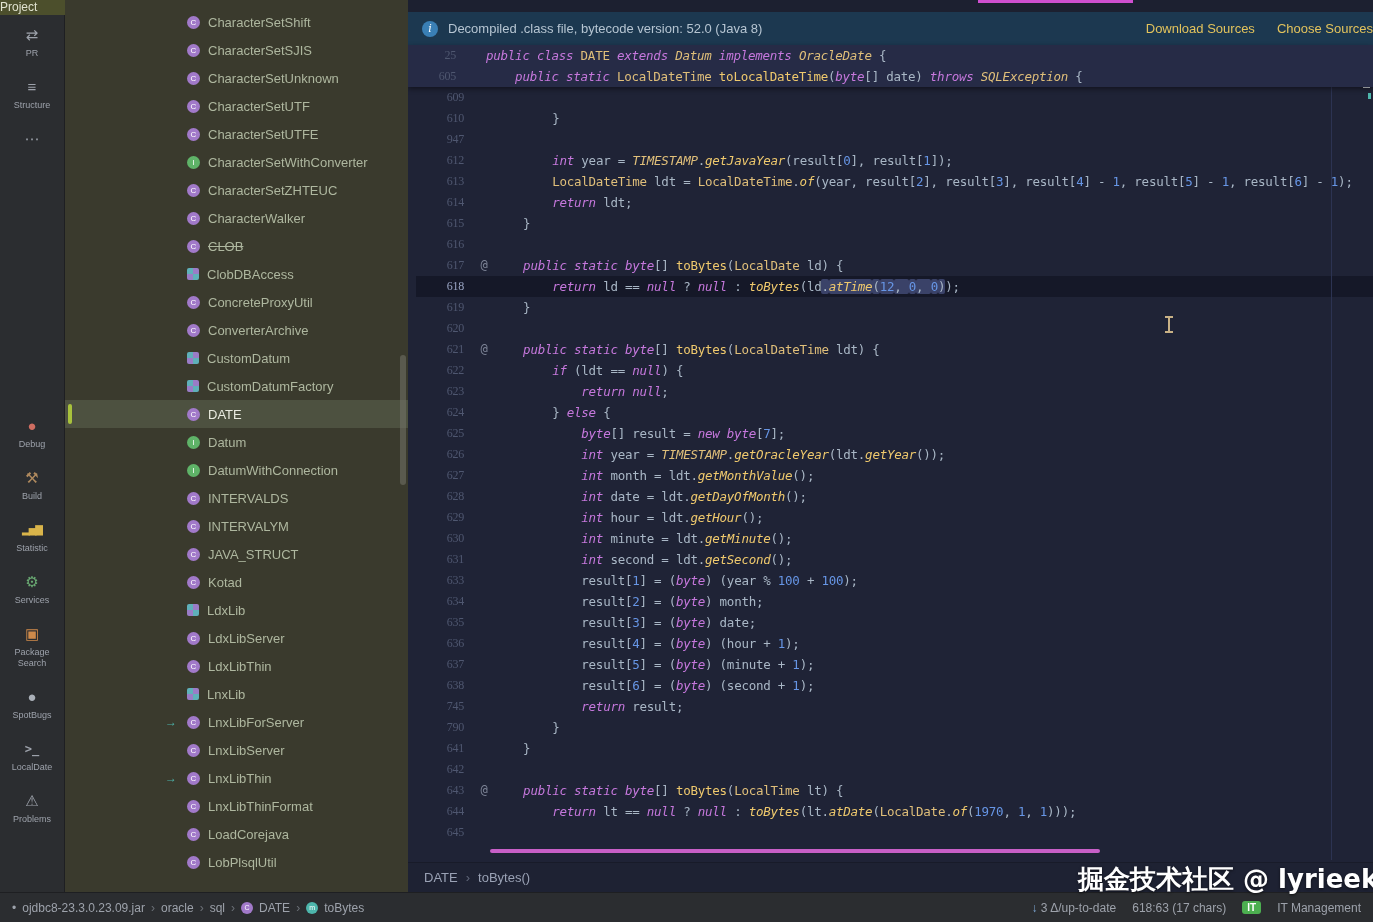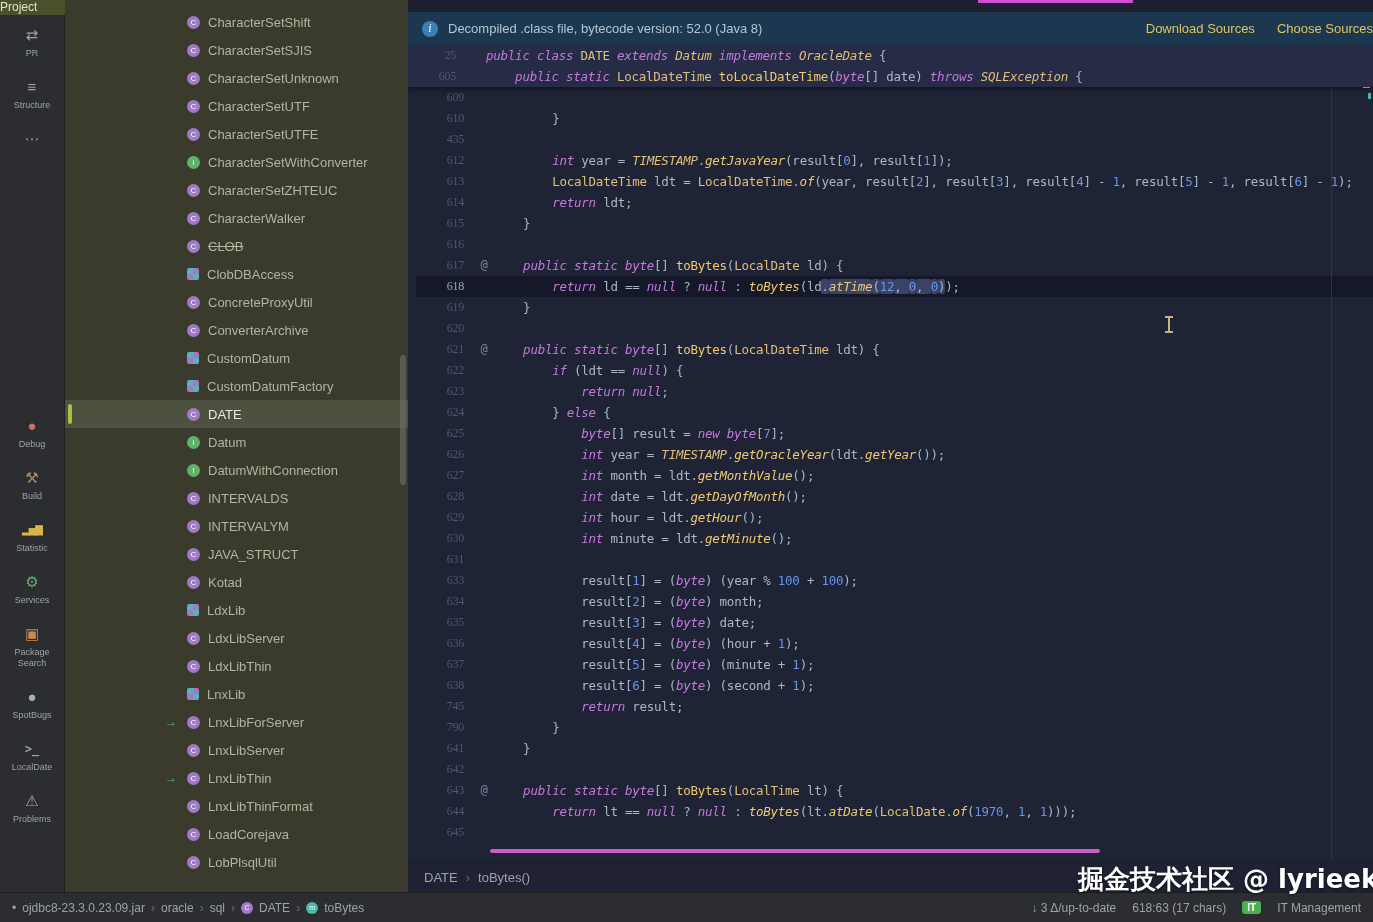--- a/index.html
+++ b/index.html
@@ -297,41 +297,41 @@
       <a>Choose Sources</a>
     </span>
   </div>
   <div class="sticky" id="sticky-lines">
       <div class="code-row"><span class="gutter">25</span><span class="marker"></span><span class="code"><span class="sk">public class </span><span class="st">DATE </span><span class="sk">extends </span><span class="sti">Datum </span><span class="sk">implements </span><span class="sti">OracleDate </span><span class="sp">{</span></span></div>
       <div class="code-row"><span class="gutter">605</span><span class="marker"></span><span class="code"><span class="sp">    </span><span class="sk">public static </span><span class="st">LocalDateTime </span><span class="sm">toLocalDateTime</span><span class="sp">(</span><span class="sk">byte</span><span class="sp">[] date) </span><span class="sk">throws </span><span class="sti">SQLException</span><span class="sp"> {</span></span></div>
     </div>
   <div class="code-lines" id="code-lines">
       <div class="code-row"><span class="gutter">609</span><span class="marker"></span></div>
       <div class="code-row"><span class="gutter">610</span><span class="marker"></span><span class="code"><span class="sp">        }</span></span></div>
-      <div class="code-row"><span class="gutter">435</span><span class="marker"></span><span class="code"></span></div>
+      <div class="code-row"><span class="gutter">947</span><span class="marker"></span><span class="code"></span></div>
       <div class="code-row"><span class="gutter">612</span><span class="marker"></span><span class="code"><span class="sp">        </span><span class="sk">int </span><span class="sp">year = </span><span class="sti">TIMESTAMP</span><span class="sp">.</span><span class="smi">getJavaYear</span><span class="sp">(result[</span><span class="sn">0</span><span class="sp">], result[</span><span class="sn">1</span><span class="sp">]);</span></span></div>
       <div class="code-row"><span class="gutter">613</span><span class="marker"></span><span class="code"><span class="sp">        </span><span class="st">LocalDateTime </span><span class="sp">ldt = </span><span class="st">LocalDateTime</span><span class="sp">.</span><span class="smi">of</span><span class="sp">(year, result[</span><span class="sn">2</span><span class="sp">], result[</span><span class="sn">3</span><span class="sp">], result[</span><span class="sn">4</span><span class="sp">] - </span><span class="sn">1</span><span class="sp">, result[</span><span class="sn">5</span><span class="sp">] - </span><span class="sn">1</span><span class="sp">, result[</span><span class="sn">6</span><span class="sp">] - </span><span class="sn">1</span><span class="sp">);</span></span></div>
       <div class="code-row"><span class="gutter">614</span><span class="marker"></span><span class="code"><span class="sp">        </span><span class="sk">return </span><span class="sp">ldt;</span></span></div>
       <div class="code-row"><span class="gutter">615</span><span class="marker"></span><span class="code"><span class="sp">    }</span></span></div>
       <div class="code-row"><span class="gutter">616</span><span class="marker"></span><span class="code"></span></div>
       <div class="code-row"><span class="gutter">617</span><span class="marker">@</span><span class="code"><span class="sp">    </span><span class="sk">public static </span><span class="sk">byte</span><span class="sp">[] </span><span class="sm">toBytes</span><span class="sp">(</span><span class="st">LocalDate</span><span class="sp"> ld) {</span></span></div>
       <div class="code-row current"><span class="gutter">618</span><span class="marker"></span><span class="code"><span class="sp">        </span><span class="sk">return </span><span class="sp">ld == </span><span class="sk">null</span><span class="sp"> ? </span><span class="sk">null</span><span class="sp"> : </span><span class="smi">toBytes</span><span class="sp">(ld</span><span class="sp sel">.</span><span class="smi sel">atTime</span><span class="sp sel">(</span><span class="sn sel">12</span><span class="sp sel">, </span><span class="sn sel">0</span><span class="sp sel">, </span><span class="sn sel">0</span><span class="sp sel">)</span><span class="sp">);</span></span></div>
       <div class="code-row"><span class="gutter">619</span><span class="marker"></span><span class="code"><span class="sp">    }</span></span></div>
       <div class="code-row"><span class="gutter">620</span><span class="marker"></span><span class="code"></span></div>
       <div class="code-row"><span class="gutter">621</span><span class="marker">@</span><span class="code"><span class="sp">    </span><span class="sk">public static </span><span class="sk">byte</span><span class="sp">[] </span><span class="sm">toBytes</span><span class="sp">(</span><span class="st">LocalDateTime</span><span class="sp"> ldt) {</span></span></div>
       <div class="code-row"><span class="gutter">622</span><span class="marker"></span><span class="code"><span class="sp">        </span><span class="sk">if </span><span class="sp">(ldt == </span><span class="sk">null</span><span class="sp">) {</span></span></div>
       <div class="code-row"><span class="gutter">623</span><span class="marker"></span><span class="code"><span class="sp">            </span><span class="sk">return </span><span class="sk">null</span><span class="sp">;</span></span></div>
       <div class="code-row"><span class="gutter">624</span><span class="marker"></span><span class="code"><span class="sp">        } </span><span class="sk">else</span><span class="sp"> {</span></span></div>
       <div class="code-row"><span class="gutter">625</span><span class="marker"></span><span class="code"><span class="sp">            </span><span class="sk">byte</span><span class="sp">[] result = </span><span class="sk">new </span><span class="sk">byte</span><span class="sp">[</span><span class="sn">7</span><span class="sp">];</span></span></div>
       <div class="code-row"><span class="gutter">626</span><span class="marker"></span><span class="code"><span class="sp">            </span><span class="sk">int </span><span class="sp">year = </span><span class="sti">TIMESTAMP</span><span class="sp">.</span><span class="smi">getOracleYear</span><span class="sp">(ldt.</span><span class="smi">getYear</span><span class="sp">());</span></span></div>
       <div class="code-row"><span class="gutter">627</span><span class="marker"></span><span class="code"><span class="sp">            </span><span class="sk">int </span><span class="sp">month = ldt.</span><span class="smi">getMonthValue</span><span class="sp">();</span></span></div>
       <div class="code-row"><span class="gutter">628</span><span class="marker"></span><span class="code"><span class="sp">            </span><span class="sk">int </span><span class="sp">date = ldt.</span><span class="smi">getDayOfMonth</span><span class="sp">();</span></span></div>
       <div class="code-row"><span class="gutter">629</span><span class="marker"></span><span class="code"><span class="sp">            </span><span class="sk">int </span><span class="sp">hour = ldt.</span><span class="smi">getHour</span><span class="sp">();</span></span></div>
       <div class="code-row"><span class="gutter">630</span><span class="marker"></span><span class="code"><span class="sp">            </span><span class="sk">int </span><span class="sp">minute = ldt.</span><span class="smi">getMinute</span><span class="sp">();</span></span></div>
-      <div class="code-row"><span class="gutter">631</span><span class="marker"></span></div>
+      <div class="code-row"><span class="gutter">631</span><span class="marker"></span><span class="code"><span class="sp">            </span><span class="sk">int </span><span class="sp">second = ldt.</span><span class="smi">getSecond</span><span class="sp">();</span></span></div>
       <div class="code-row"><span class="gutter">633</span><span class="marker"></span><span class="code"><span class="sp">            result[</span><span class="sn">1</span><span class="sp">] = (</span><span class="sk">byte</span><span class="sp">) (year % </span><span class="sn">100</span><span class="sp"> + </span><span class="sn">100</span><span class="sp">);</span></span></div>
       <div class="code-row"><span class="gutter">634</span><span class="marker"></span><span class="code"><span class="sp">            result[</span><span class="sn">2</span><span class="sp">] = (</span><span class="sk">byte</span><span class="sp">) month;</span></span></div>
       <div class="code-row"><span class="gutter">635</span><span class="marker"></span><span class="code"><span class="sp">            result[</span><span class="sn">3</span><span class="sp">] = (</span><span class="sk">byte</span><span class="sp">) date;</span></span></div>
       <div class="code-row"><span class="gutter">636</span><span class="marker"></span><span class="code"><span class="sp">            result[</span><span class="sn">4</span><span class="sp">] = (</span><span class="sk">byte</span><span class="sp">) (hour + </span><span class="sn">1</span><span class="sp">);</span></span></div>
       <div class="code-row"><span class="gutter">637</span><span class="marker"></span><span class="code"><span class="sp">            result[</span><span class="sn">5</span><span class="sp">] = (</span><span class="sk">byte</span><span class="sp">) (minute + </span><span class="sn">1</span><span class="sp">);</span></span></div>
       <div class="code-row"><span class="gutter">638</span><span class="marker"></span><span class="code"><span class="sp">            result[</span><span class="sn">6</span><span class="sp">] = (</span><span class="sk">byte</span><span class="sp">) (second + </span><span class="sn">1</span><span class="sp">);</span></span></div>
       <div class="code-row"><span class="gutter">745</span><span class="marker"></span><span class="code"><span class="sp">            </span><span class="sk">return </span><span class="sp">result;</span></span></div>
       <div class="code-row"><span class="gutter">790</span><span class="marker"></span><span class="code"><span class="sp">        }</span></span></div>
       <div class="code-row"><span class="gutter">641</span><span class="marker"></span><span class="code"><span class="sp">    }</span></span></div>
       <div class="code-row"><span class="gutter">642</span><span class="marker"></span><span class="code"></span></div>

